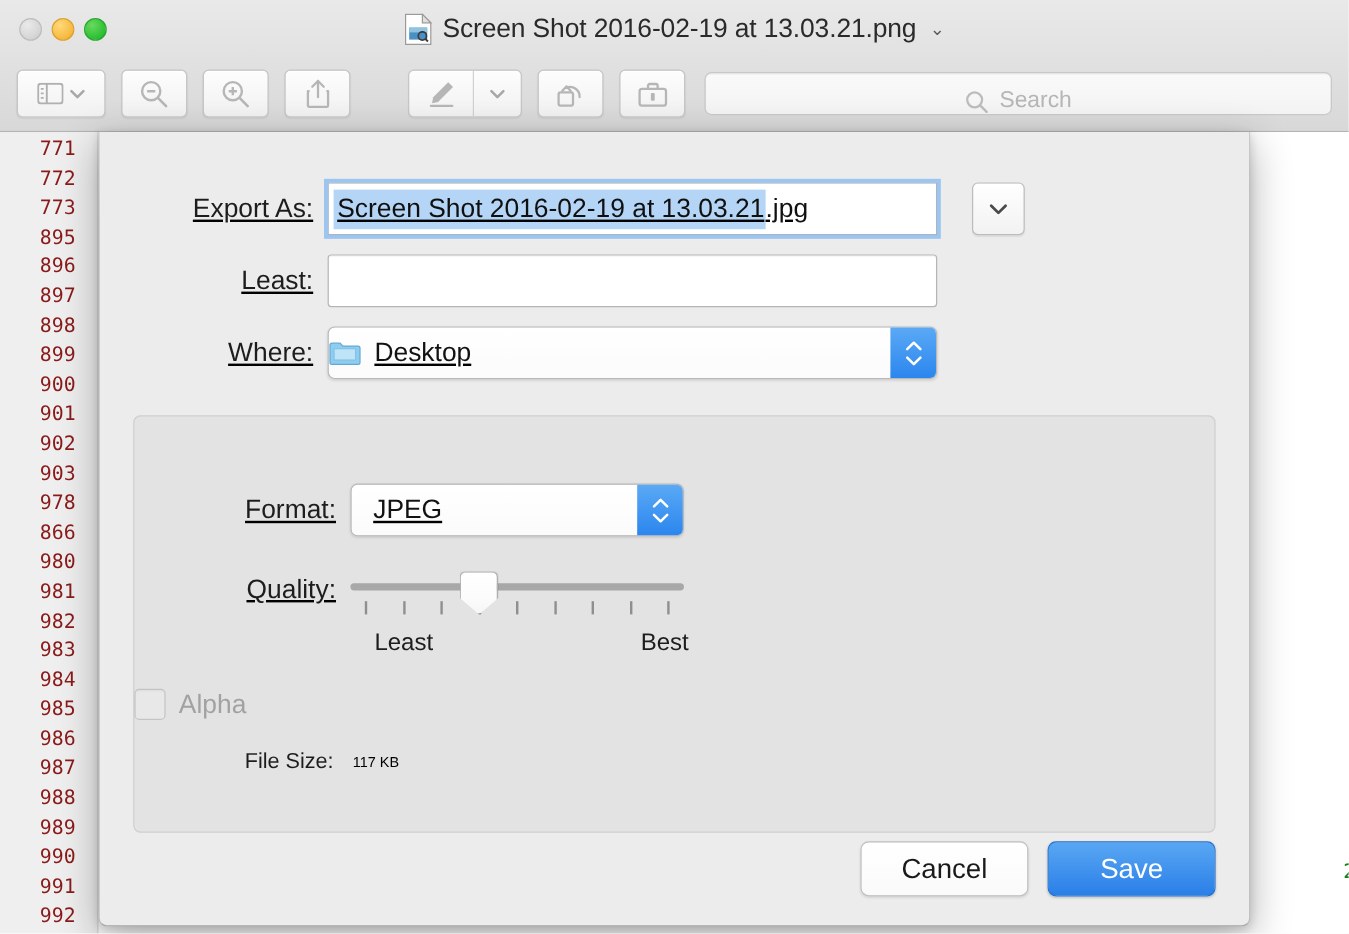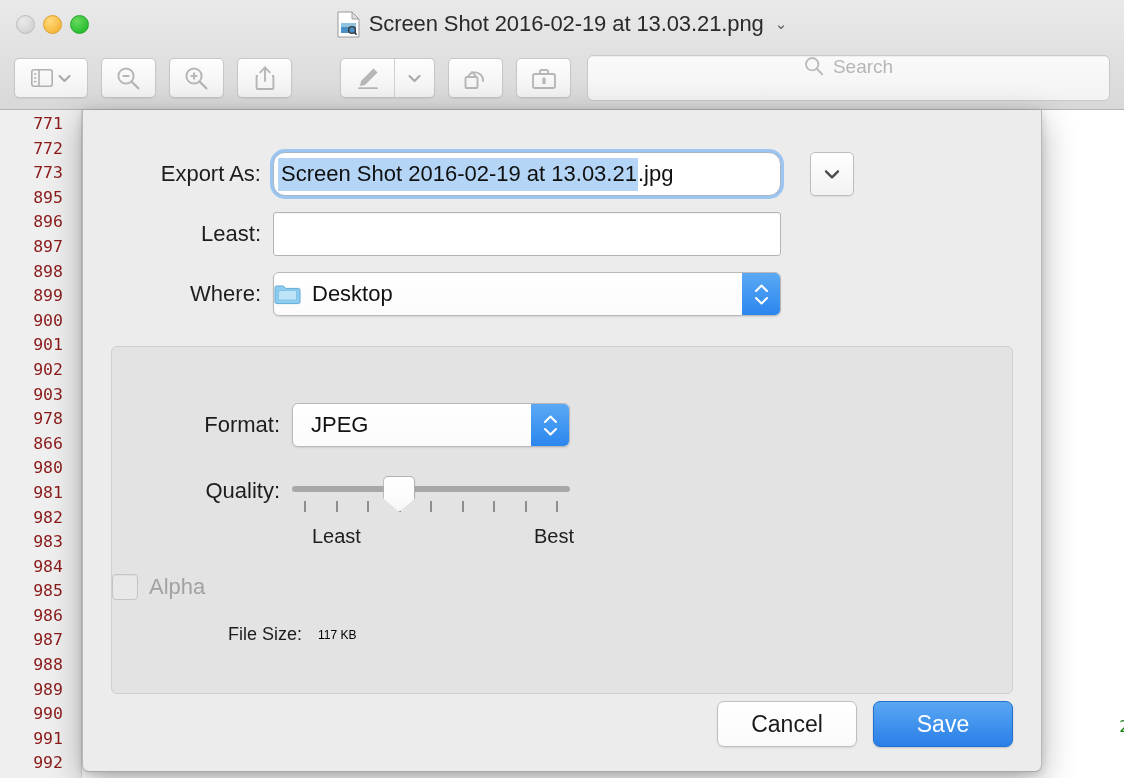--- a/index.html
+++ b/index.html
@@ -157,27 +157,27 @@
   .tb-split > div {
     display: flex;
     align-items: center;
     justify-content: center;
   }
   .tb-split-main { width: 53px; }
   .tb-split-arrow { width: 40px; border-left: 1px solid #d0d0d0; }
 
   .search-field {
     flex: 1 1 auto;
-    height: 46px;
+    height: 36px;
     margin-left: 16px;
     background: linear-gradient(to bottom, #fafafa 0%, #f3f3f3 100%);
     border: 1px solid #c9c9c9;
     border-radius: 6px;
     display: flex;
-    align-items: flex-start;
+    align-items: flex-end;
     justify-content: center;
     gap: 9px;
     box-shadow: 0 1px 1px rgba(0,0,0,0.05) inset;
   }
   .search-ph {
     font-size: 19px;
     color: #b6b6b6;
   }
 
   .icn { display: block; }
@@ -197,38 +197,39 @@
     border-bottom-right-radius: 7px;
     box-shadow: 0 10px 34px rgba(0,0,0,0.30), 0 2px 8px rgba(0,0,0,0.14);
     z-index: 30;
     padding: 0;
   }
 
   .form-row {
     display: flex;
     align-items: center;
     gap: 12px;
+    text-decoration: underline;
   }
   .form-label {
     width: 168px;
     text-align: right;
     font-size: 22px;
     color: #1d1d1d;
     flex: 0 0 168px;
     white-space: nowrap;
   }
 
   
   .row-export { margin-top: 42px; padding-left: 10px; }
   .name-field {
     width: 508px;
     height: 44px;
     background: #ffffff;
     border: 1px solid #a9b6c6;
-    border-radius: 12px;
+    border-radius: 0;
     display: flex;
     align-items: center;
     padding: 0 4px;
     outline: 3px solid #9cc5f0;
     outline-offset: 0px;
     box-shadow: 0 0 0 1px #7fb0e8;
   }
   .name-sel {
     background: #b4d5f5;
     font-size: 22px;
@@ -379,21 +380,21 @@
   }
   .alpha-text {
     font-size: 22px;
     color: #a2a2a2;
   }
 
   .row-filesize {
     display: flex;
     align-items: center;
     gap: 16px;
-    margin-left: 116px;
+    margin-left: 92px;
     margin-top: 24px;
   }
   .fs-label {
     font-size: 18px;
     color: #1d1d1d;
   }
   .fs-value {
     font-size: 12px;
     color: #000000;
   }

